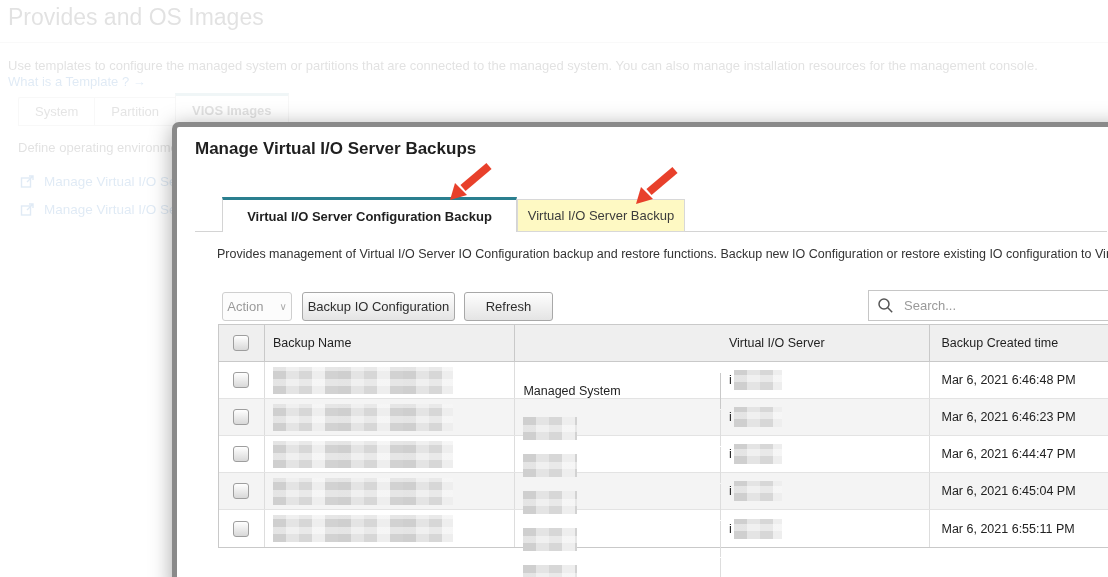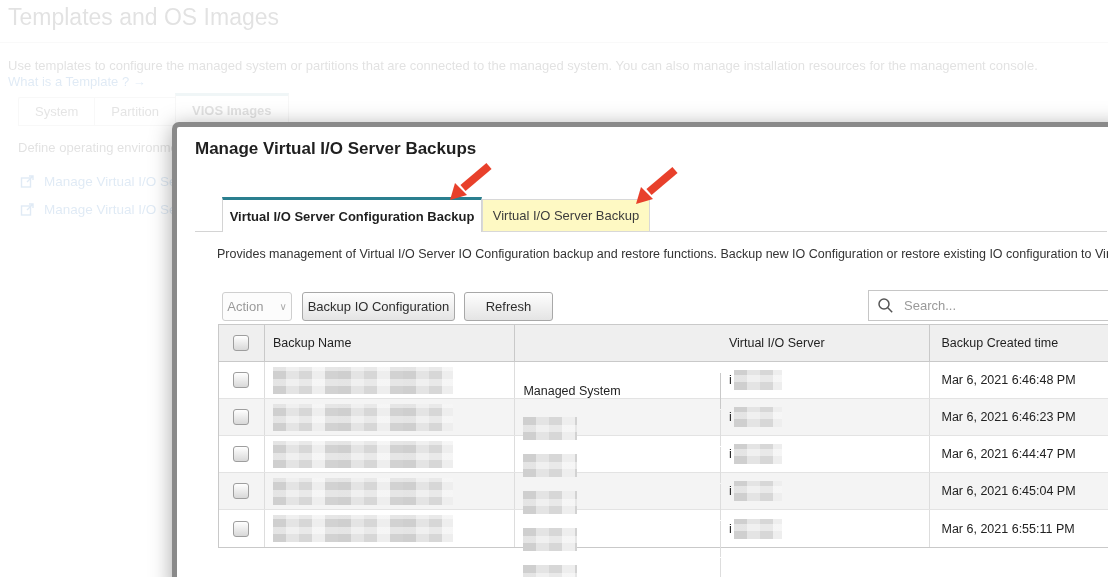--- a/index.html
+++ b/index.html
@@ -24,21 +24,21 @@
   .bg-linkrow .lbl { font-size:13.5px; color:#3e7fc1; white-space:nowrap; cursor:pointer; }
   .overlay { position:absolute; inset:0; background:rgba(255,255,255,0.84); }
 
   
   .modal { position:absolute; left:172px; top:122px; width:960px; height:470px; background:#fff;
     border:5px solid #8a8a8a; border-radius:7px; box-shadow:0 4px 22px rgba(0,0,0,0.35); }
   .m-title { position:absolute; left:18px; top:12px; font-size:17px; font-weight:bold; color:#1f1f1f; white-space:nowrap; }
 
   .mtabs { position:absolute; left:45px; top:70px; display:flex; align-items:flex-end; height:35px; z-index:2; }
   .mtab { display:flex; align-items:center; justify-content:center; font-size:13px; cursor:pointer; white-space:nowrap; }
-  .mtab.active { width:260px; height:35px; background:#fff; border:1px solid #d4d4d4; border-top:3px solid #2a7f8f;
+  .mtab.active { width:295px; height:35px; background:#fff; border:1px solid #d4d4d4; border-top:3px solid #2a7f8f;
     border-bottom:none; font-weight:bold; color:#1f1f1f; }
   .mtab.inactive { width:168px; height:33px; background:#fef9c3; border:1px solid #d8d8d8; color:#3c3c3c; }
   .mtab-line { position:absolute; left:18px; top:104px; width:912px; height:1px; background:#d4d4d4; z-index:1; }
 
   .annot-arrow { position:absolute; width:48px; height:42px; z-index:5; pointer-events:none; }
   .arrow-1 { left:269px; top:33px; }
   .arrow-2 { left:455px; top:37px; }
 
   .m-desc { position:absolute; left:40px; top:120px; font-size:12.5px; color:#333; white-space:nowrap; }
 
@@ -83,21 +83,21 @@
   .redact-sys  { width:54px;  height:23px; }
   .redact-vios { width:48px;  height:20px; margin-left:2px; }
   .vios-prefix { font-size:12.5px; color:#222; }
 </style>
 </head>
 <body>
 
 <div class="stage">
 
   <div class="bg-page">
-    <div class="bg-title">Templates and OS Images</div>
+    <div class="bg-title">Provides and OS Images</div>
     <div class="bg-hr"></div>
     <div class="bg-desc">Use templates to configure the managed system or partitions that are connected to the managed system. You can also manage installation resources for the management console.</div>
     <a class="bg-help">What is a Template ? →</a>
     <div class="bg-tabs">
       <div class="bg-tab">System</div>
       <div class="bg-tab">Partition</div>
       <div class="bg-tab active">VIOS Images</div>
     </div>
     <div class="bg-define">Define operating environment</div>
     <div class="bg-linkrow" style="top:174px;">

